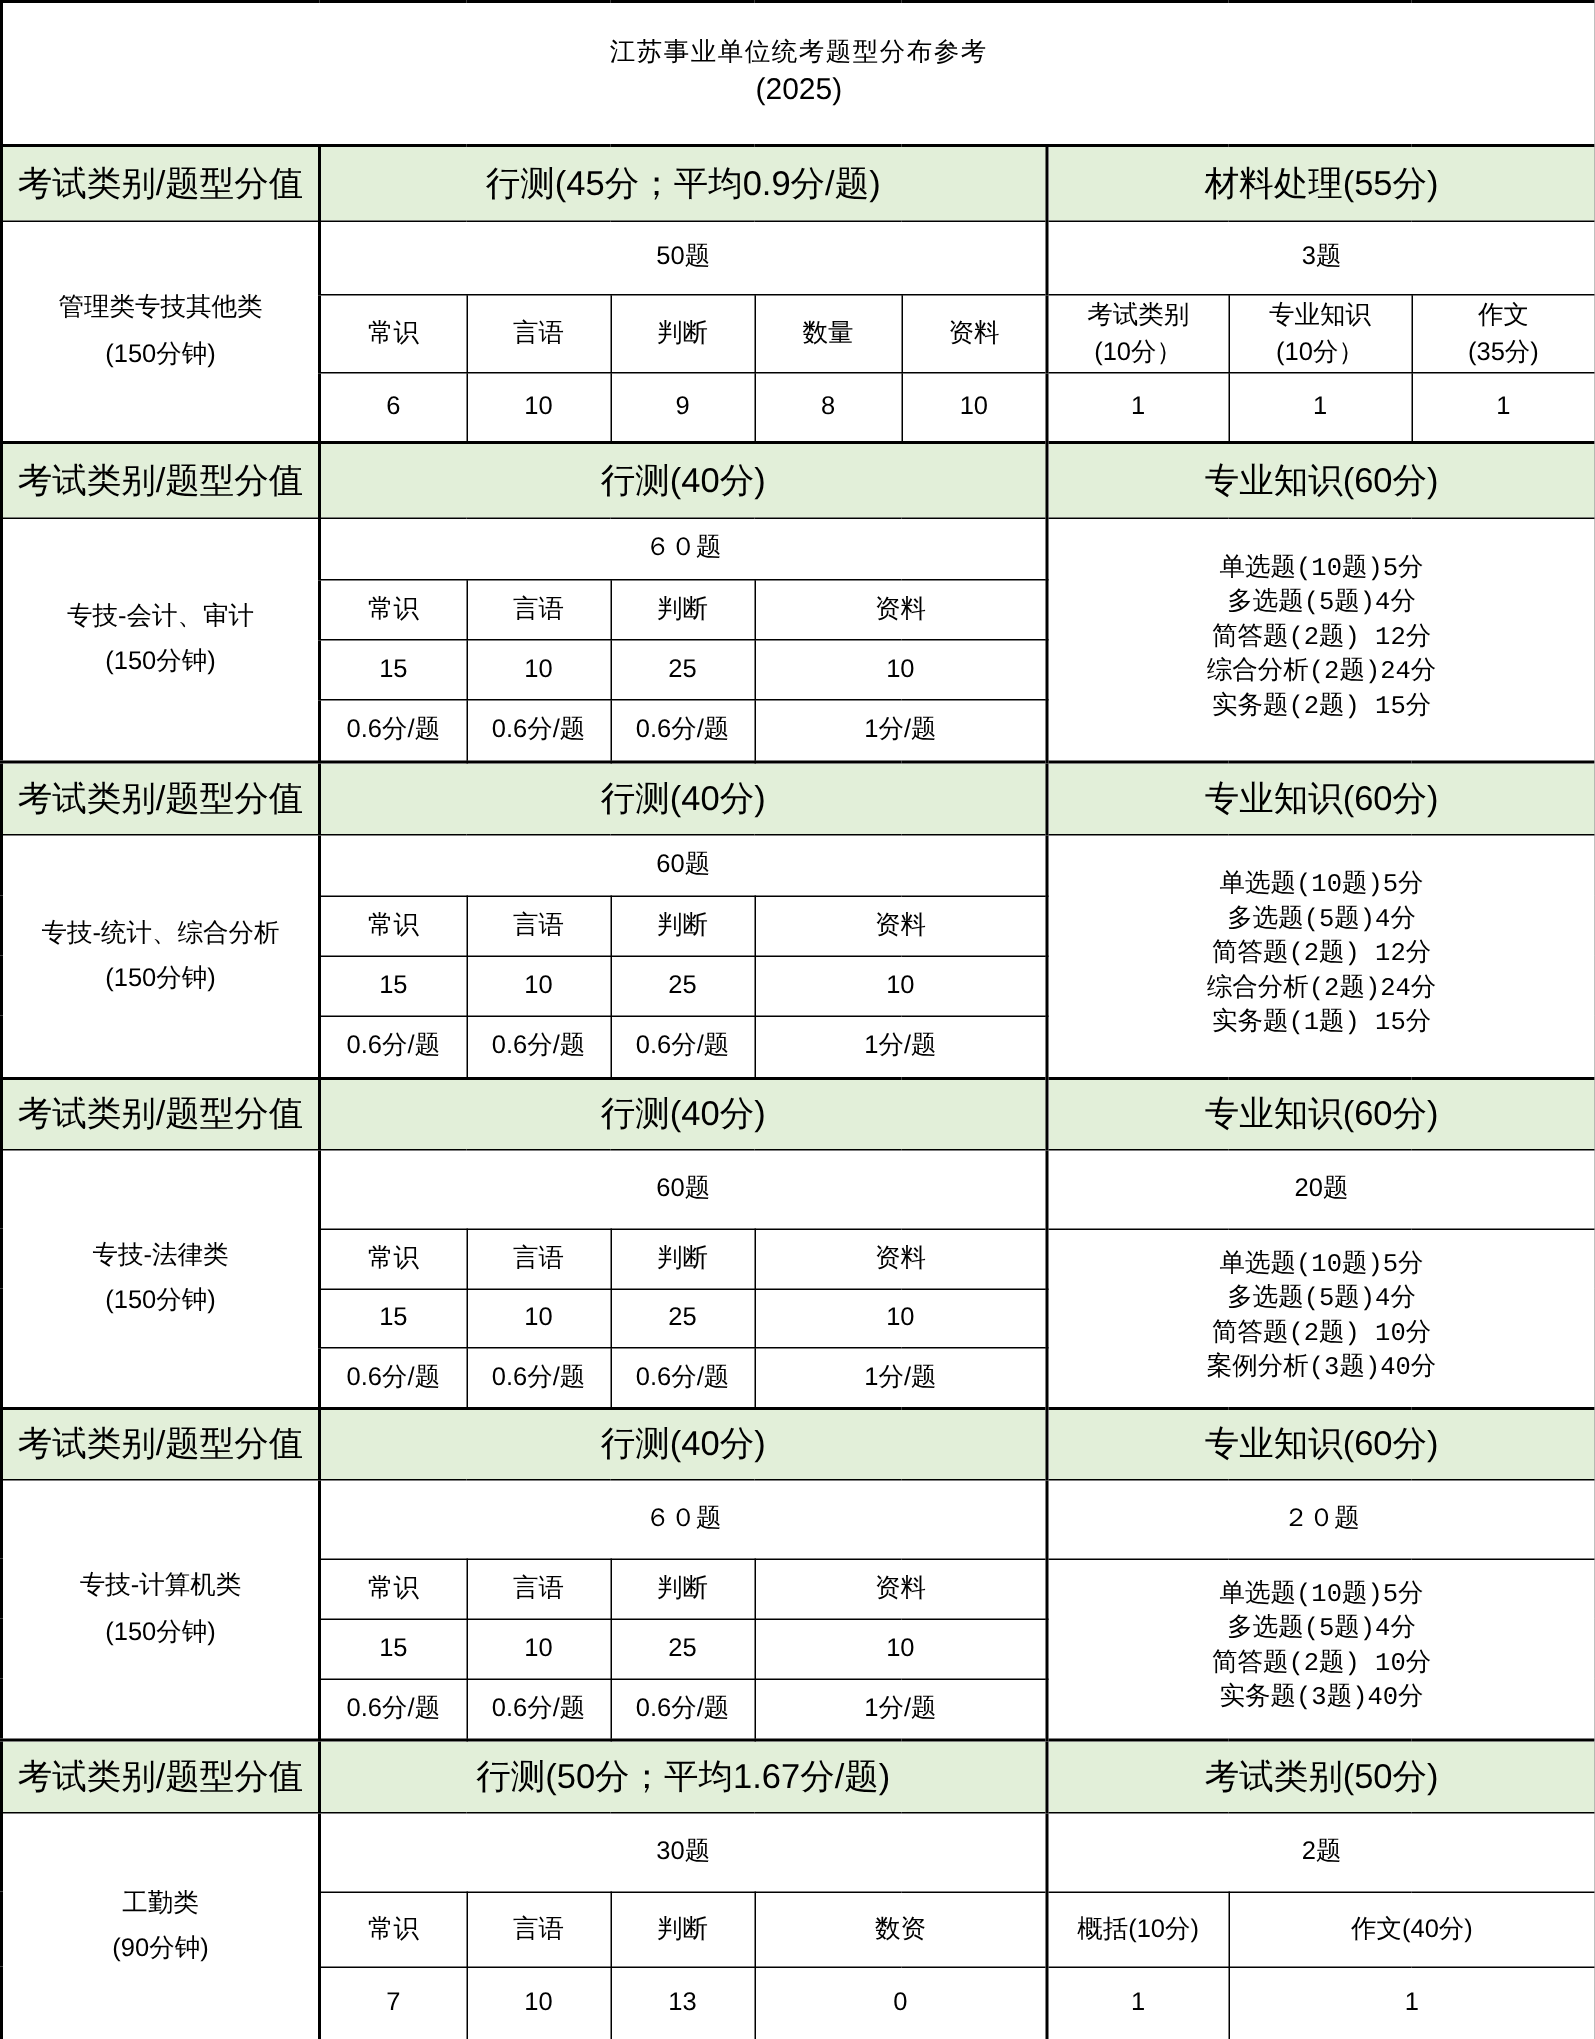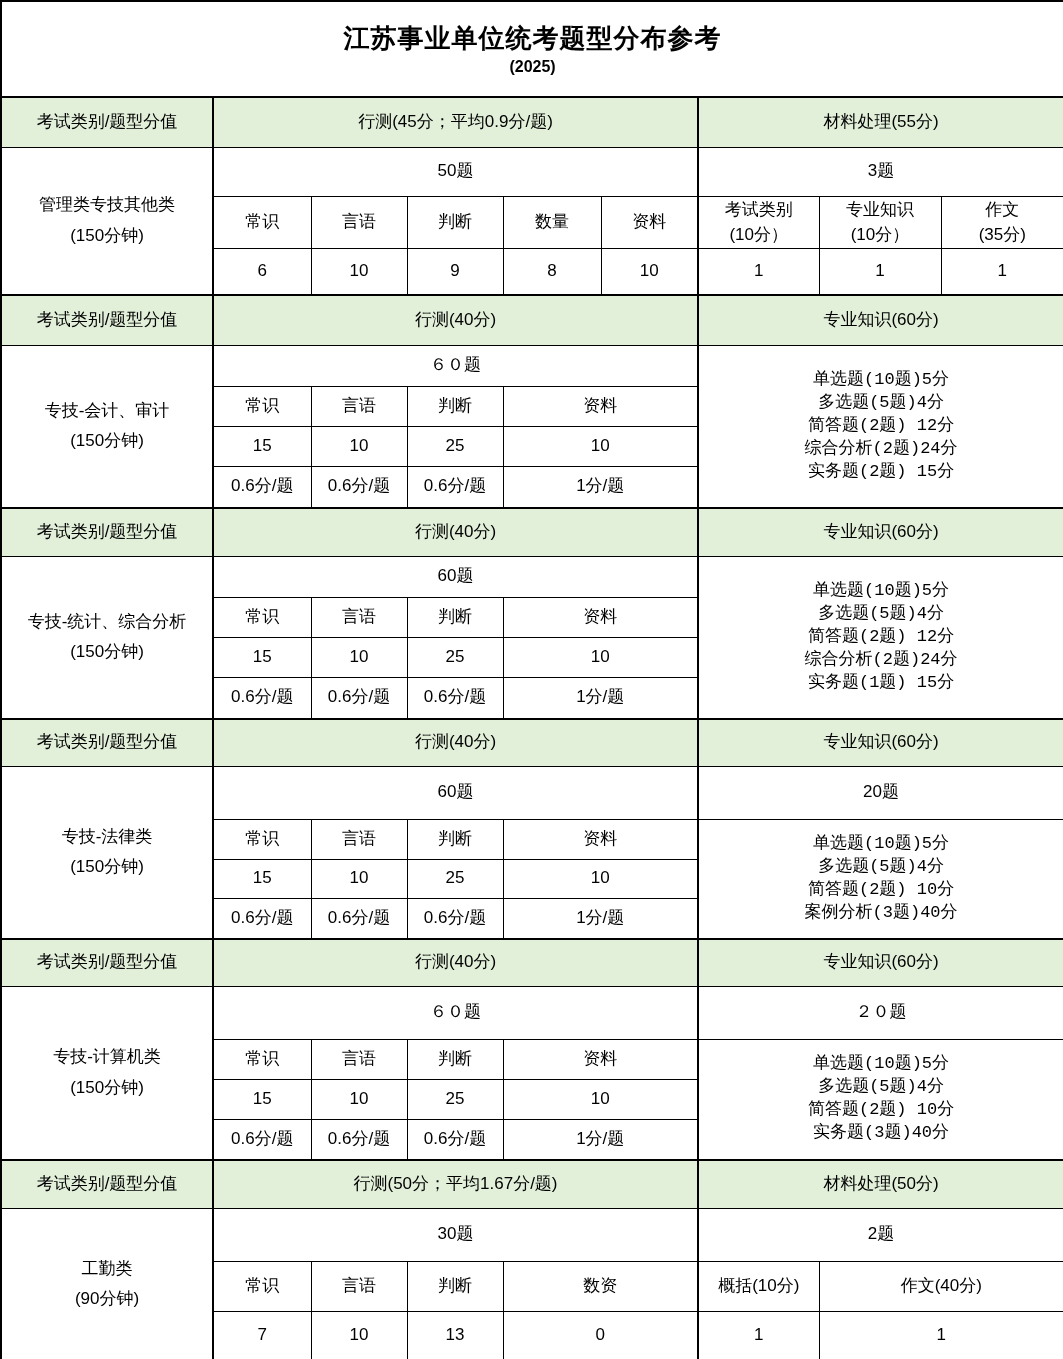--- a/index.html
+++ b/index.html
@@ -19,27 +19,27 @@
     border:1px solid var(--border-color);
     text-align:center;
     vertical-align:middle;
     padding:0 2px;
     font-size:17px;
     line-height:1.35;
     overflow:hidden;
   }
   
   td.title-cell{border-bottom:2px solid var(--border-color);}
-  .title-main{font-size:26px;font-weight:bold;letter-spacing:1px;}
-  .title-year{font-size:16px;font-weight:bold;}
+  .title-main{font-size:17px;font-weight:normal;letter-spacing:1px;}
+  .title-year{font-size:20px;font-weight:normal;}
   
   tr.hdr td{
     background:var(--header-bg);
     border-top:2px solid var(--border-color);
-    font-size:17px;
+    font-size:23px;
   }
   
   td.bl2{border-left:2px solid var(--border-color);}
   .detail-list{white-space:pre-line;line-height:1.85;font-size:17px;font-family:Liberation Mono, monospace;}
   .sec-label{line-height:1.8;}
   .two-line{line-height:1.5;}
 </style>
 </head>
 <body>
 
@@ -268,21 +268,21 @@
   <tr style="height:41px">
     <td class="bl2">0.6分/题</td>
     <td>0.6分/题</td>
     <td>0.6分/题</td>
     <td colspan="2">1分/题</td>
   </tr>
 
   <tr class="hdr" style="height:48px">
     <td>考试类别/题型分值</td>
     <td colspan="5" class="bl2">行测(50分；平均1.67分/题)</td>
-    <td colspan="3" class="bl2">材料处理(50分)</td>
+    <td colspan="3" class="bl2">考试类别(50分)</td>
   </tr>
 
   <tr style="height:53px">
     <td rowspan="3">
       <div class="sec-label">
         <div>工勤类</div>
         <div>(90分钟)</div>
       </div>
     </td>
     <td colspan="5" class="bl2">30题</td>

